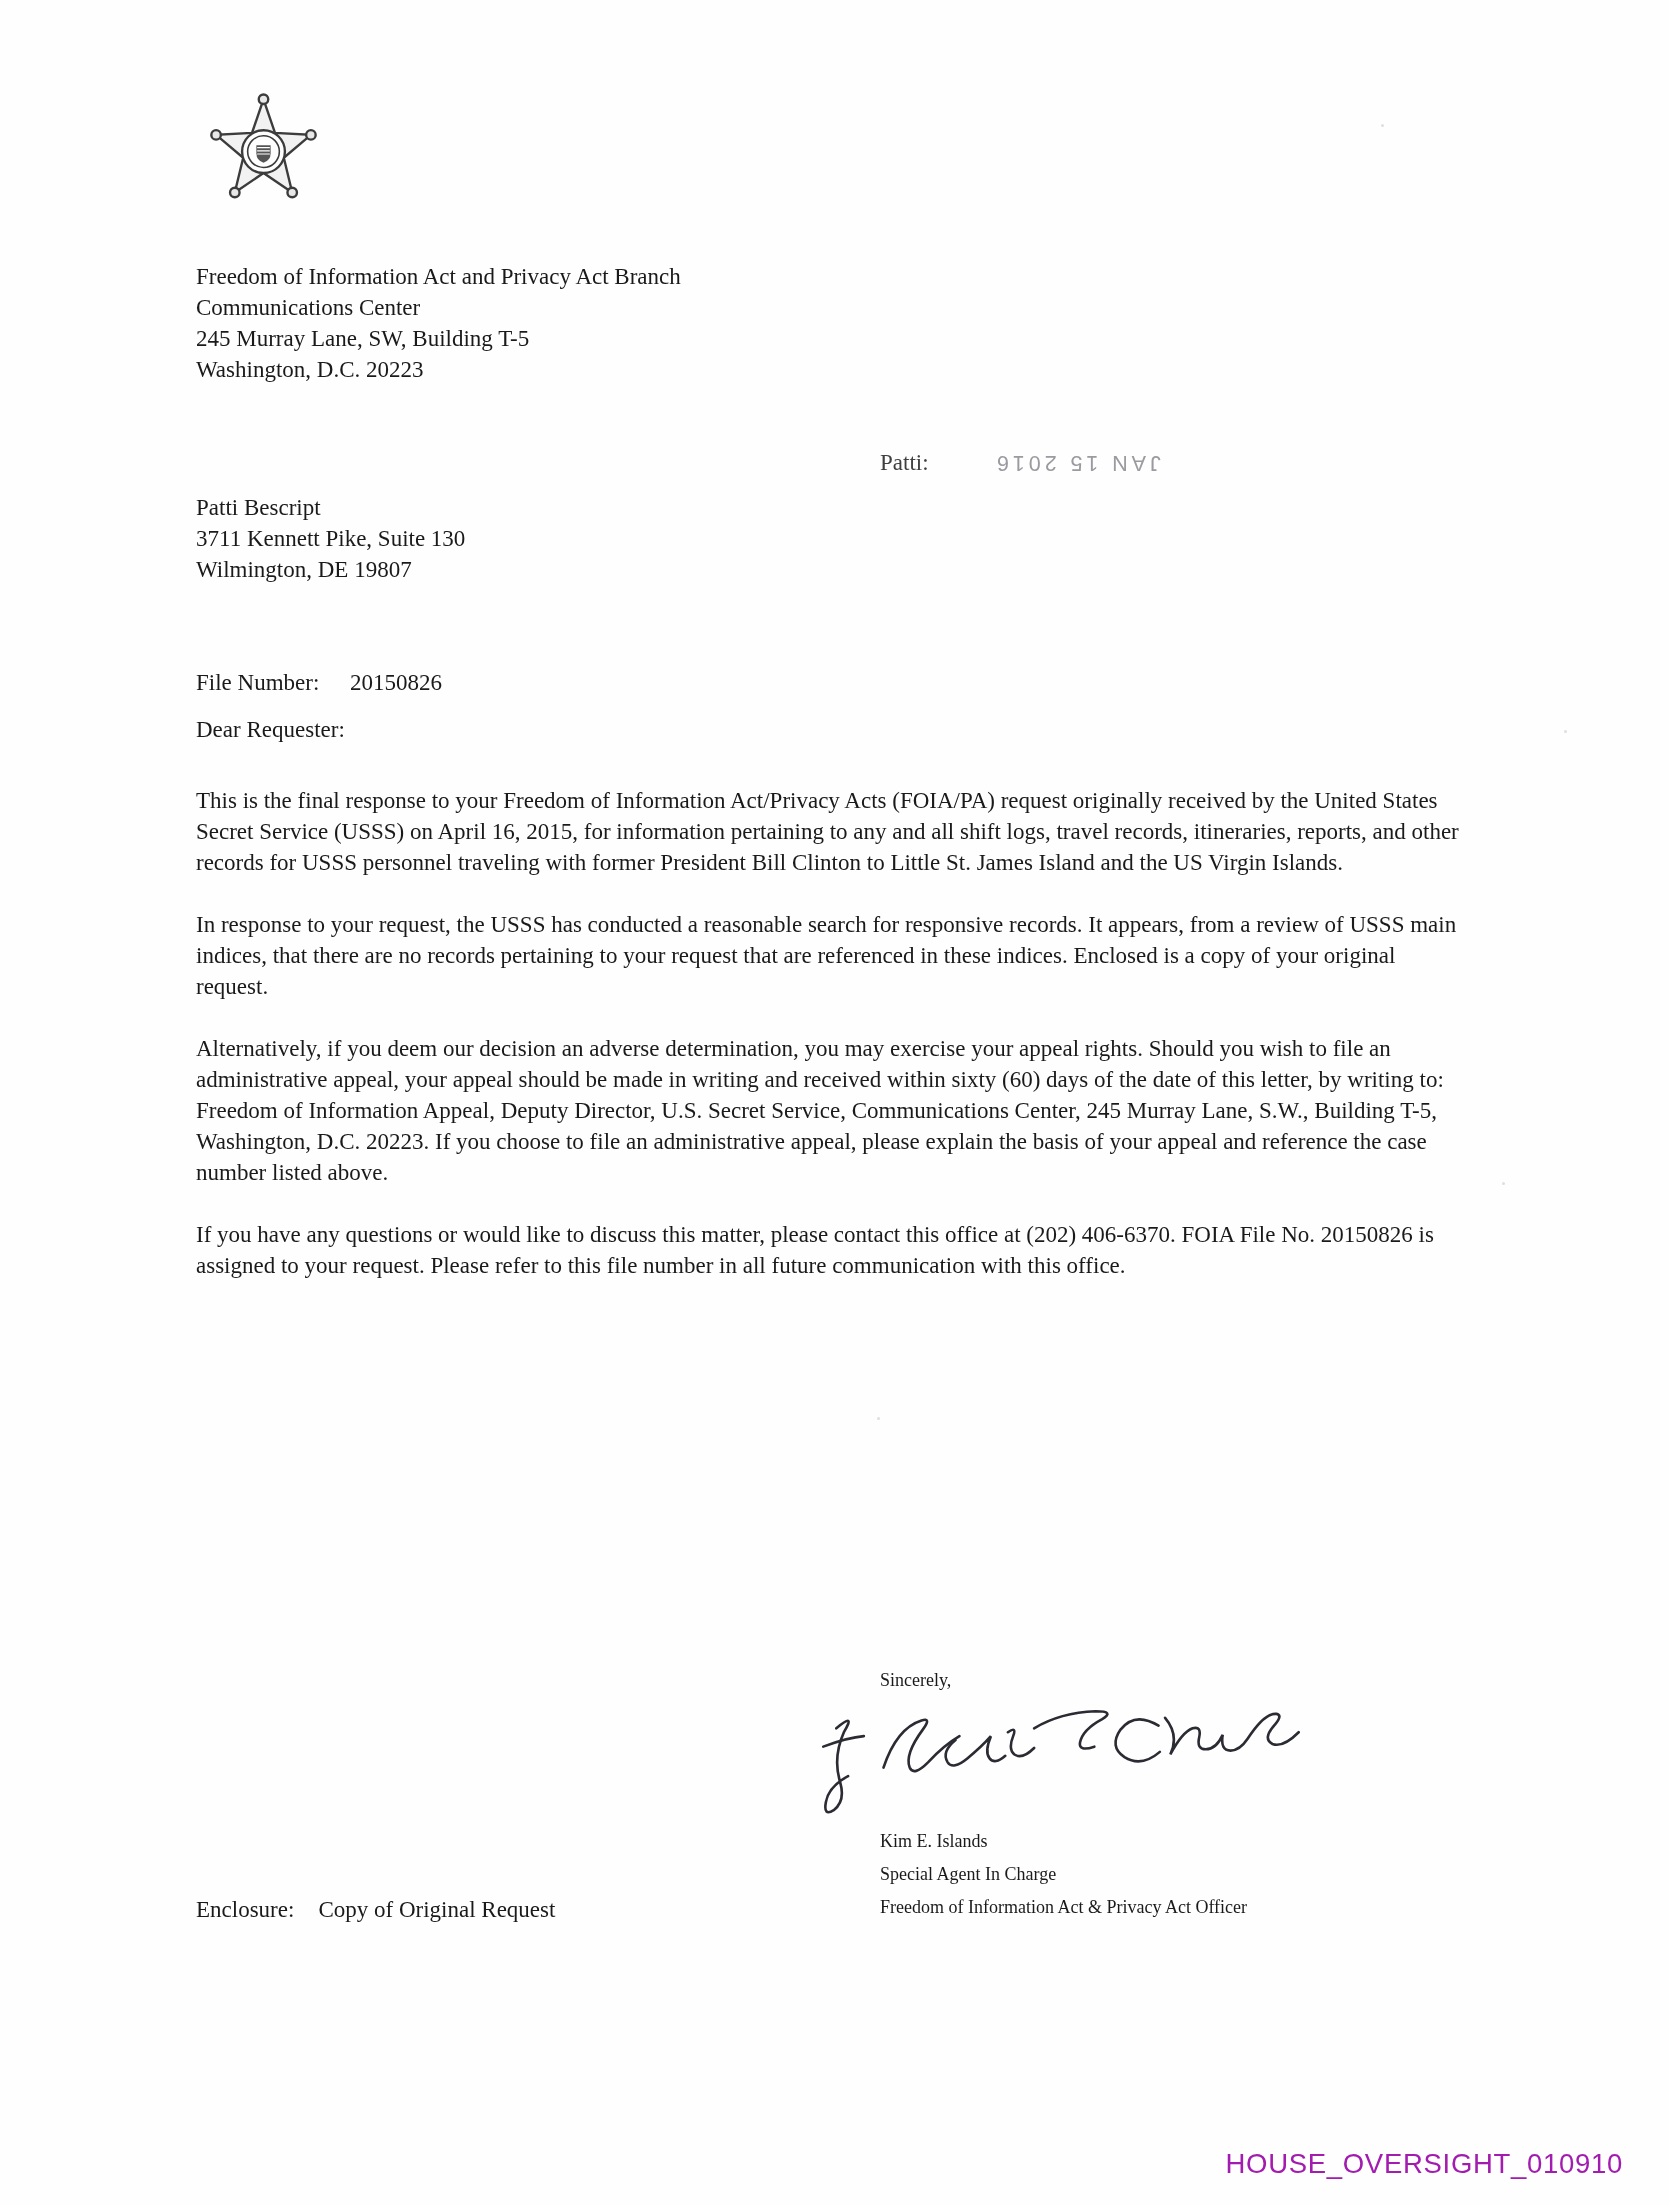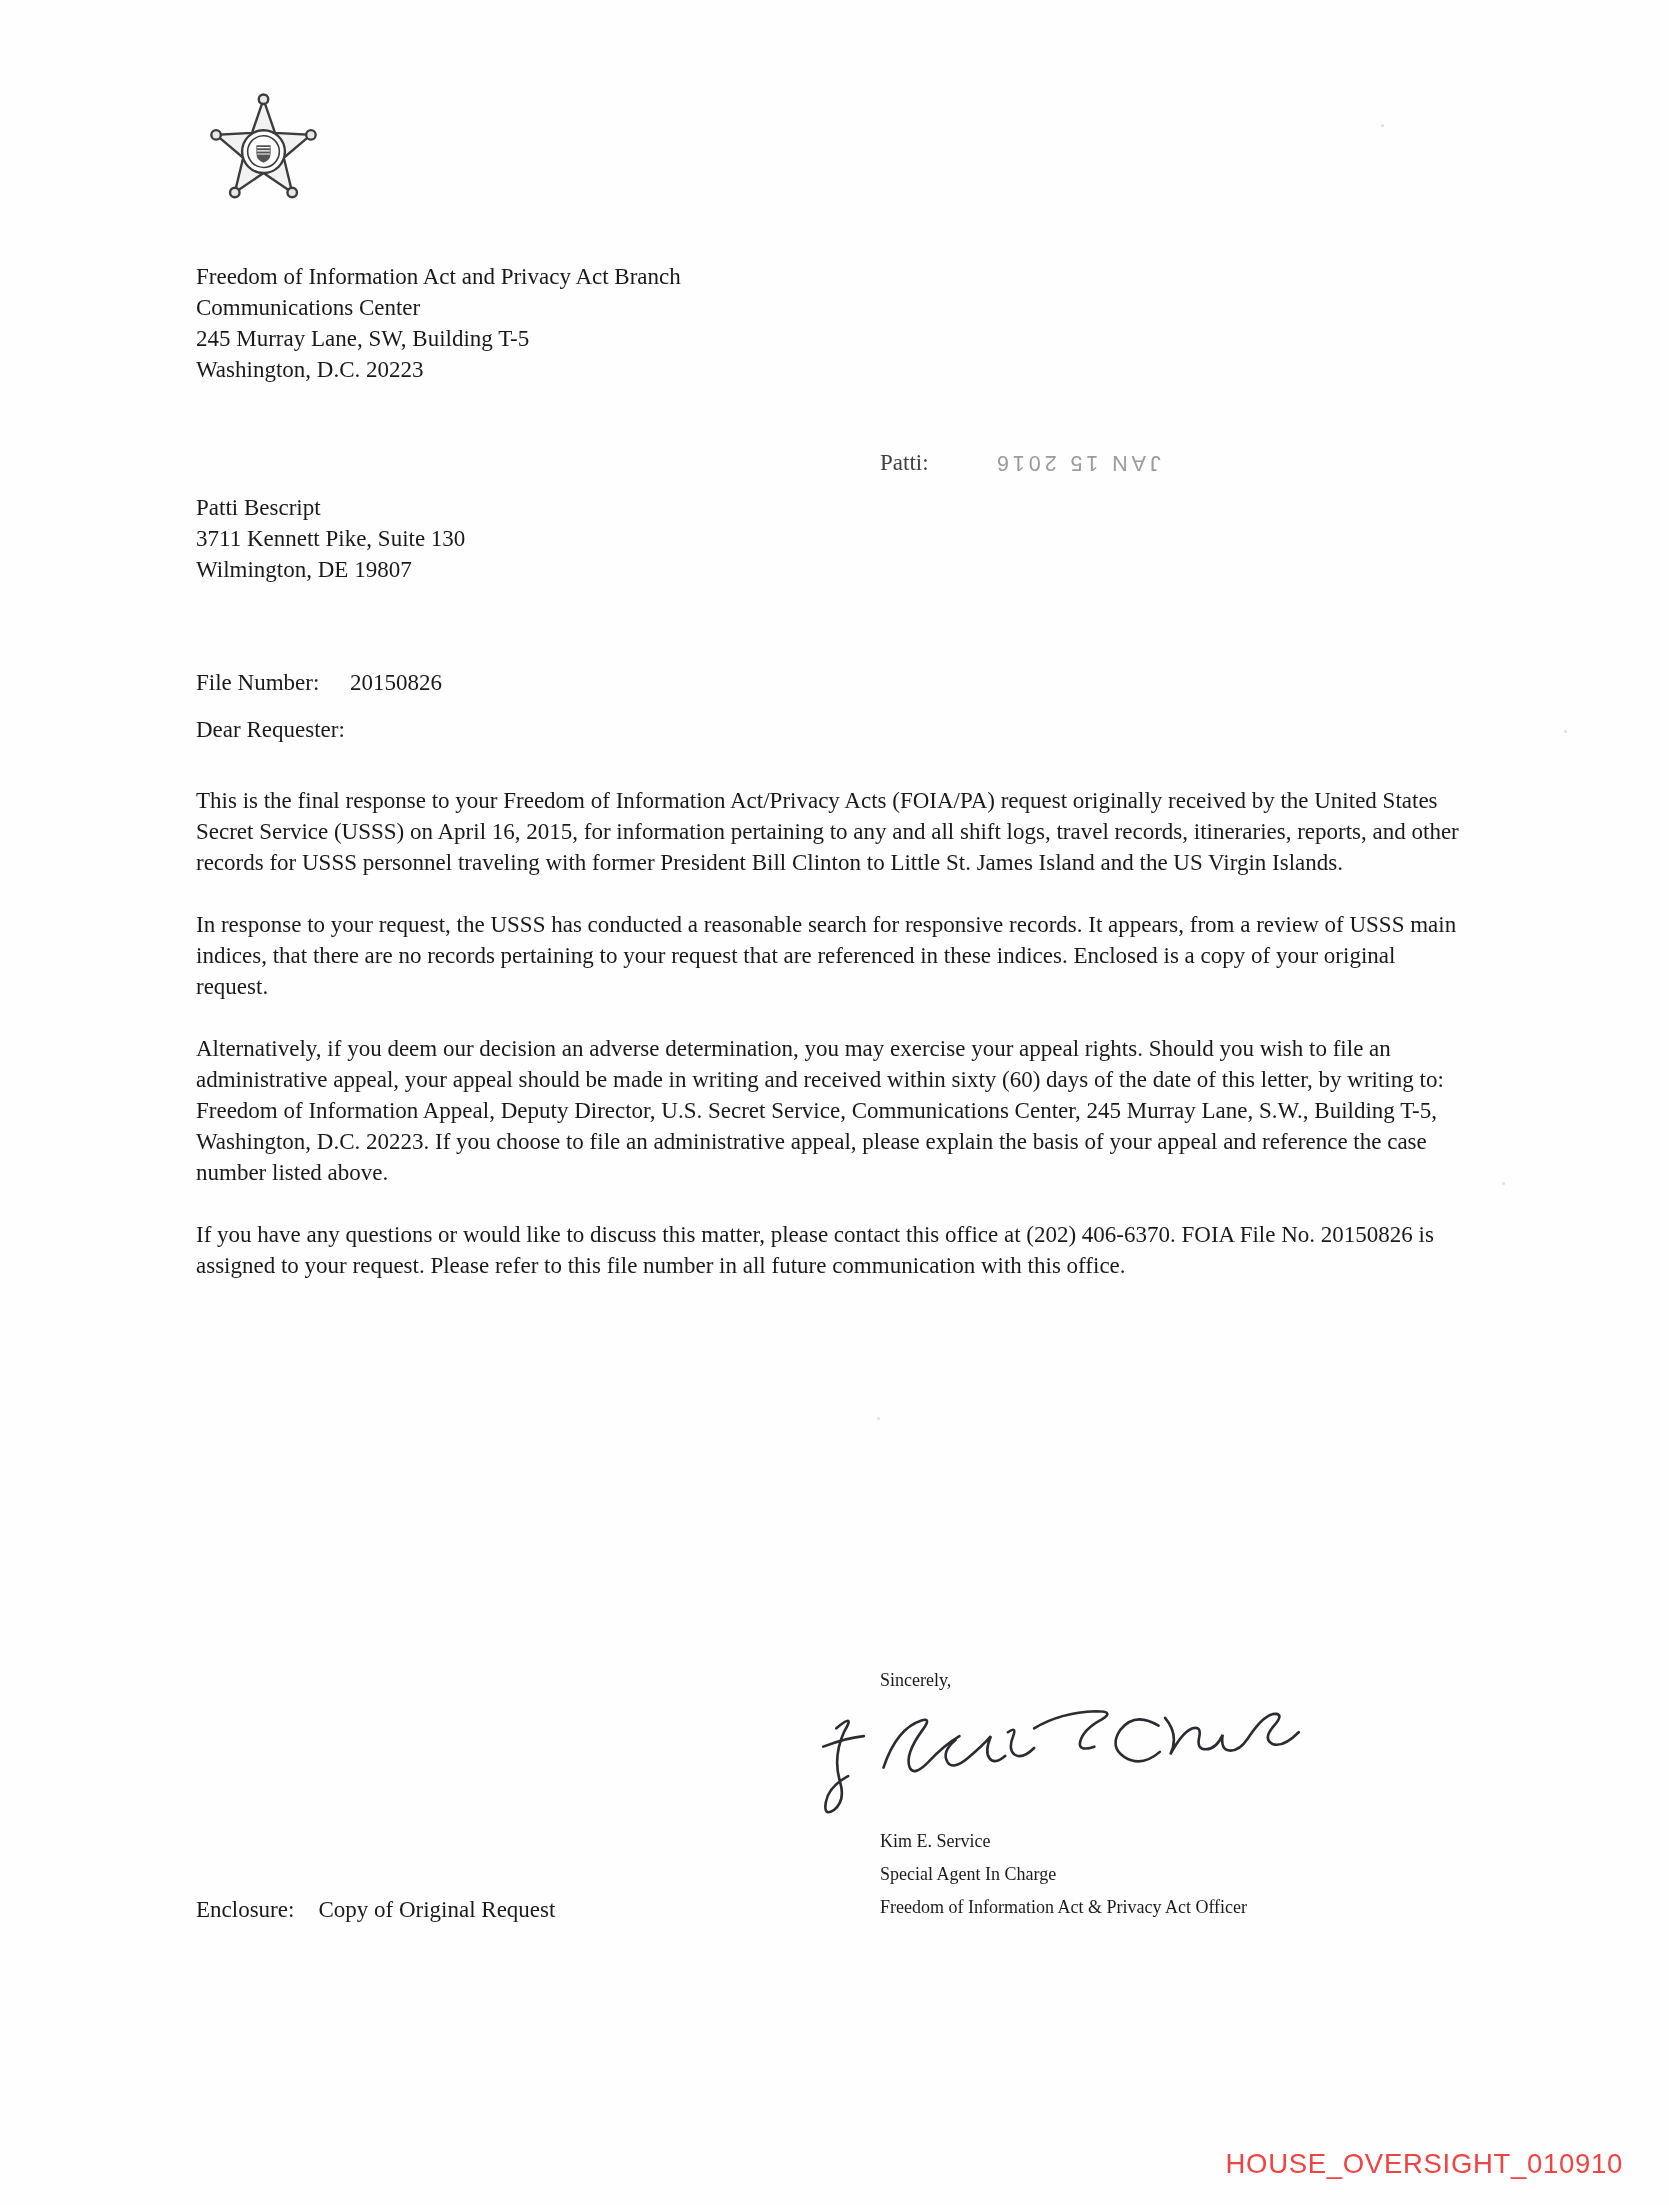--- a/index.html
+++ b/index.html
@@ -140,21 +140,21 @@
   }
   .enclosure-line .value { margin-left: 18.3px; }
 
   
   .footer-id {
     position: absolute;
     right: 46px;
     bottom: 25px;
     font-family: "Liberation Sans", sans-serif;
     font-size: 27.5px;
-    color: #ef4444;
+    color: #a21caf;
     letter-spacing: 0.7px;
   }
 
   
   .speck {
     position: absolute;
     background: #c9c9c9;
     border-radius: 50%;
     width: 3.3px; height: 3.3px;
     opacity: .6;
@@ -224,21 +224,21 @@
       <path d="M290 66 q14 -10 8 6 q-8 20 2 28 q12 8 30 -10"></path>
       <path d="M330 60 q40 -24 94 -26 q30 0 10 12 q-30 16 -34 36 q-2 14 22 6"></path>
 
       <path d="M520 56 q-36 -22 -58 6 q-18 26 6 42 q26 16 54 -8"></path>
       <path d="M530 44 q22 26 8 56 q18 -34 34 -40 q14 -4 10 14 q-4 18 10 18 q16 0 26 -22 q-4 24 12 24 q14 0 26 -18 q26 -40 44 -38 q10 2 -2 16 q-20 22 -4 30 q16 6 40 -18"></path>
     </g>
   </svg>
 
   <div class="closing-block">
     <div>Sincerely,</div>
-    <div class="closing-name">Kim E. Service</div>
+    <div class="closing-name">Kim E. Islands</div>
     <div>Special Agent In Charge</div>
     <div>Freedom of Information Act &amp; Privacy Act Officer</div>
   </div>
 
   <div class="enclosure-line">
     <span>Enclosure:</span>
     <span class="value">Copy of Original Request</span>
   </div>
 
   <div class="footer-id">HOUSE_OVERSIGHT_010910</div>

